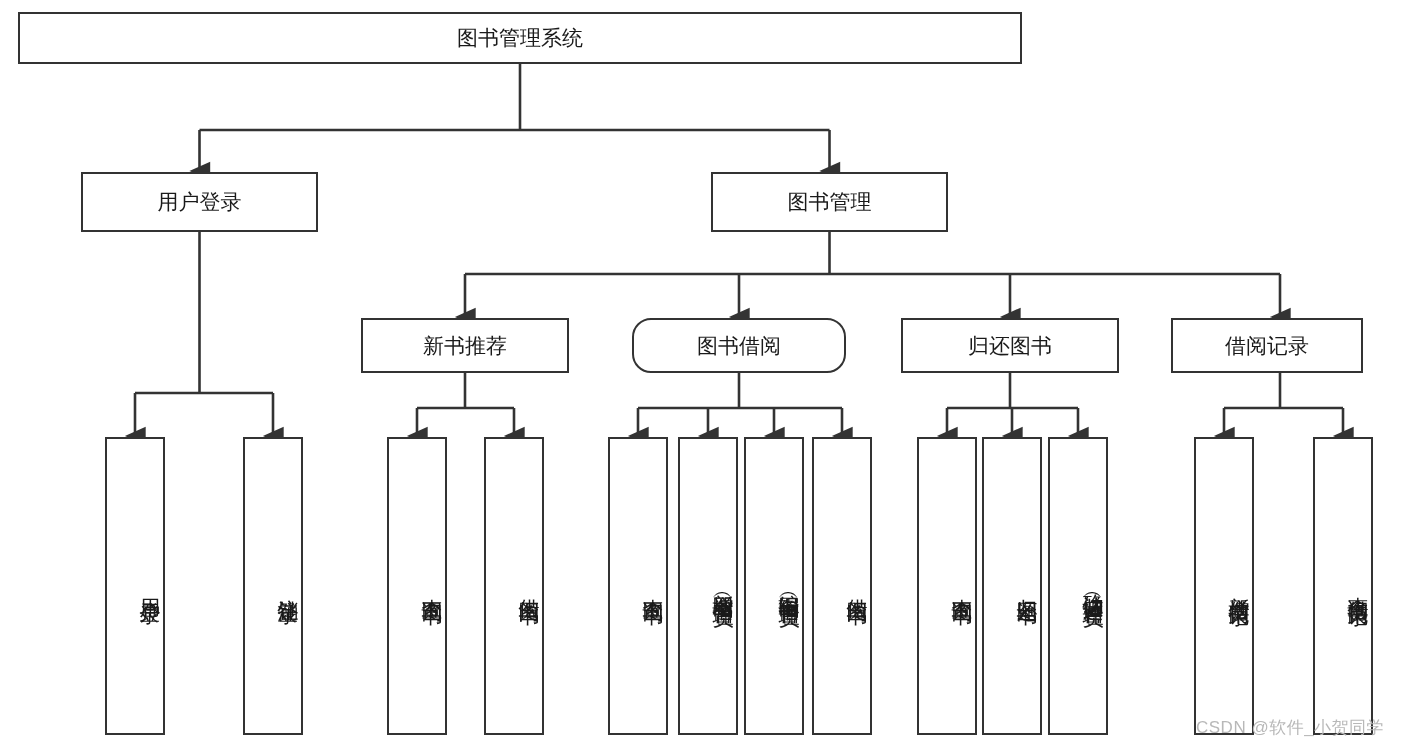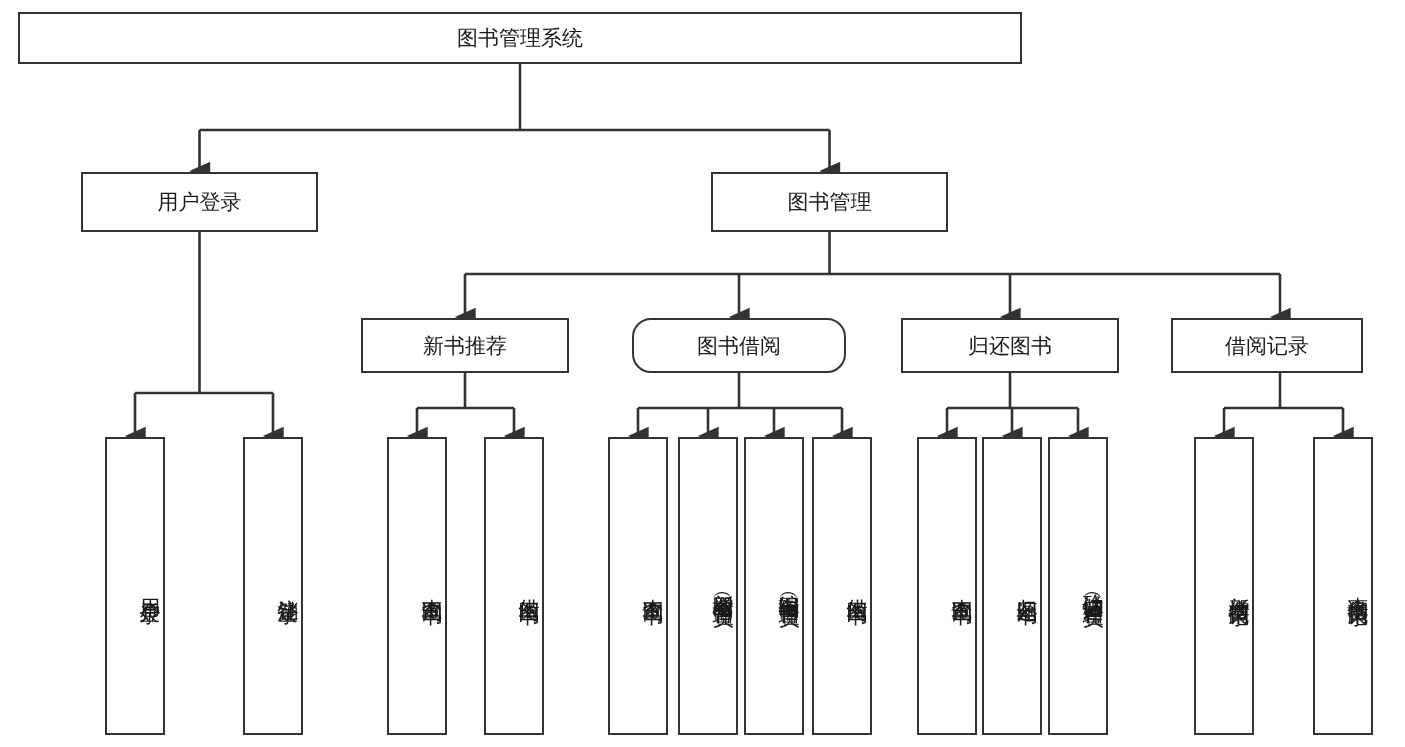--- a/index.html
+++ b/index.html
@@ -168,14 +168,15 @@
         <span>确认归还（管理员）</span>
       </div>
       <div class="node leaf" style="left: 1194px; top: 437px; width: 60px; height: 298px;">
         <span>新增借阅记录</span>
       </div>
       <div class="node leaf" style="left: 1313px; top: 437px; width: 60px; height: 298px;">
         <span>查询借阅记录</span>
       </div>
     </div>
 
+  <div class="watermark" style="left: 1196px; top: 716px; color: rgb(184, 184, 184);">CSDN @软件_小贺同学</div>
 
 </div>
 
 </body></html>

